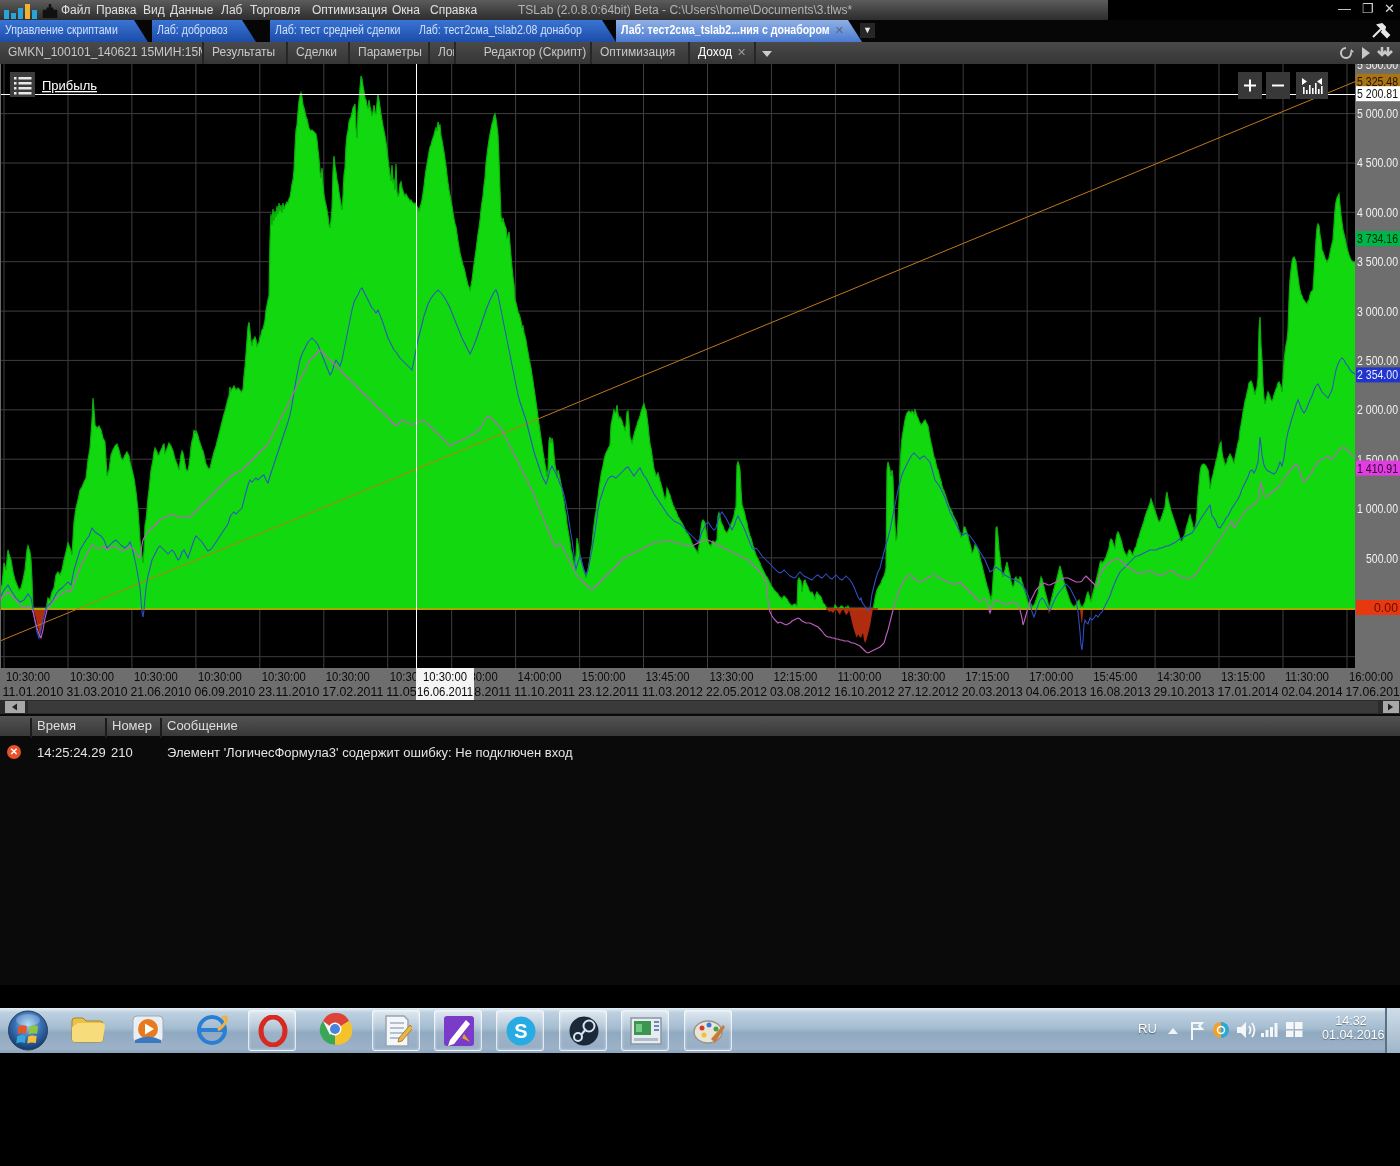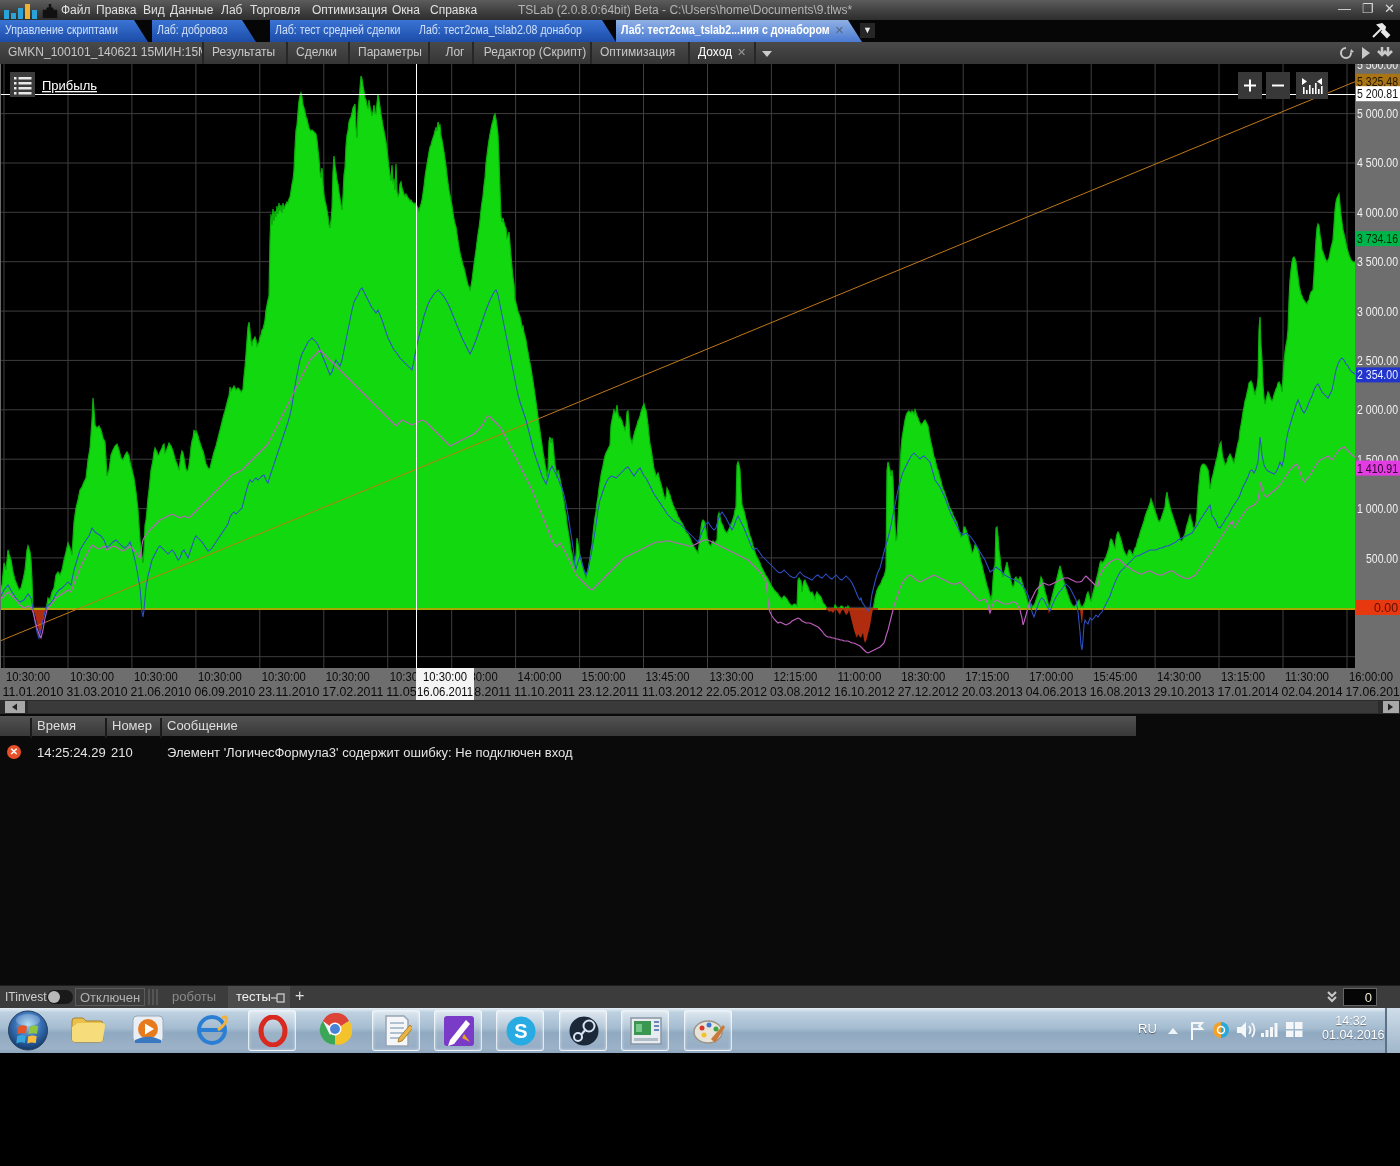--- a/index.html
+++ b/index.html
@@ -1,19 +1,19 @@
 <!DOCTYPE html>
 <html><head><meta charset="utf-8"><style>
 * { margin:0; padding:0; box-sizing:border-box; }
 html,body { width:1400px; height:1166px; background:#000; overflow:hidden;
   font-family:"Liberation Sans", sans-serif; }
 #page { position:relative; width:1400px; height:1166px; }
 .abs { position:absolute; }
 
-#titlebar { position:absolute; left:0; top:0; width:1400px; height:20px;
+#titlebar { position:absolute; left:0; top:0; width:1108px; height:20px;
   background:linear-gradient(#5c5c5c,#3a3a3a 70%,#2e2e2e); color:#e0e0e0; font-size:12px; }
 #menus span { position:absolute; top:3px; font-size:12px; }
 #wtitle { position:absolute; left:518px; top:3px; color:#b4b4b4; }
 .winbtn { position:absolute; top:1px; color:#d8d8d8; font-size:13px; }
 
 #tabs1 { position:absolute; left:0; top:20px; width:1400px; height:22px; background:#060606; }
 .t1in, .t1act { position:absolute; top:0; height:22px; font-size:12px; line-height:21px;
   padding-left:5px; color:#cfe0fa; clip-path:polygon(0 0, calc(100% - 14px) 0, 100% 100%, 0 100%);
   background:linear-gradient(#3a74d4,#1c4ca8); white-space:nowrap; overflow:hidden; }
 .t1act { background:linear-gradient(#8fb0e4,#4a7ad2); color:#fff; font-weight:bold; }
@@ -24,21 +24,21 @@
 #tabs2 { position:absolute; left:0; top:42px; width:1400px; height:22px;
   background:linear-gradient(#4a4a4a,#353535); }
 .t2 { position:absolute; top:0; height:22px; border-right:2px solid #262626; color:#c8c8c8;
   font-size:12px; line-height:21px; padding-left:8px; white-space:nowrap; overflow:hidden; }
 .t2act { color:#fff; }
 .tx2 { margin-left:5px; color:#999; font-size:11px; }
 #t2drop { position:absolute; left:762px; top:9px; width:0; height:0;
   border-left:5px solid transparent; border-right:5px solid transparent; border-top:6px solid #ccc; }
 
 #logpanel { position:absolute; left:0; top:714px; width:1400px; height:271px; background:#0a0a0a; }
-#loghdr { position:absolute; left:0; top:2px; width:1136px; height:20px;
+#loghdr { position:absolute; left:0; top:2px; width:1400px; height:20px;
   background:linear-gradient(#525252,#383838); }
 #loghdr div { position:absolute; top:2px; font-size:13px; color:#dedede; }
 .colsep { position:absolute; top:0; width:2px; height:20px; background:#1a1a1a; }
 #logrow { position:absolute; left:0; top:26px; width:1400px; height:26px; color:#e4e4e4; font-size:13px; }
 #erricon { position:absolute; left:7px; top:5px; width:14px; height:14px; border-radius:50%;
   background:#e8502a; color:#fff; font-size:10px; text-align:center; line-height:14px; font-weight:bold; }
 
 #statusbar { position:absolute; left:0; top:985px; width:1400px; height:23px; background:#3c3c3c;
   border-top:1px solid #1e1e1e; color:#c0c0c0; font-size:13px; }
 #toggle { position:absolute; left:47px; top:4px; width:26px; height:14px; background:#191919;
@@ -79,42 +79,42 @@
     <span style="left:61px">Файл</span>
         <span style="left:96px">Правка</span>
     <span style="left:143px">Вид</span>
         <span style="left:170px">Данные</span>
     <span style="left:221px">Лаб</span>
         <span style="left:250px">Торговля</span>
     <span style="left:312px">Оптимизация</span>
         <span style="left:392px">Окна</span>
     <span style="left:430px">Справка</span>
   </div>
-  <div id="wtitle">TSLab (2.0.8.0:64bit) Beta - C:\Users\home\Documents\9.tlws*</div>
+  <div id="wtitle">TSLab (2.0.8.0:64bit) Beta - C:\Users\home\Documents\3.tlws*</div>
   <span class="winbtn" style="left:1338px;">—</span>
   <span class="winbtn" style="left:1362px;">❐</span>
   <span class="winbtn" style="left:1384px;">✕</span>
 </div>
 <div id="tabs1">
   <div class="t1in" style="left:0px;width:148px;"><span style="display:inline-block;transform:scaleX(.88);transform-origin:0 0;white-space:nowrap;">Управление скриптами</span></div>
       <div class="t1in" style="left:152px;width:104px;"><span style="display:inline-block;transform:scaleX(.88);transform-origin:0 0;white-space:nowrap;">Лаб: добровоз</span></div>
       <div class="t1in" style="left:270px;width:164px;"><span style="display:inline-block;transform:scaleX(.88);transform-origin:0 0;white-space:nowrap;">Лаб: тест средней сделки</span></div>
       <div class="t1in" style="left:414px;width:202px;"><span style="display:inline-block;transform:scaleX(.88);transform-origin:0 0;white-space:nowrap;">Лаб: тест2сма_tslab2.08 донабор</span></div>
       <div class="t1act" style="left:616px;width:246px;"><span style="display:inline-block;transform:scaleX(.88);transform-origin:0 0;white-space:nowrap;">Лаб: тест2сма_tslab2...ния с донабором</span><span class="tx" style="position:absolute;right:18px;top:0;">✕</span></div>
   <div id="t1drop">▼</div>
   <svg class="abs" style="left:1370px;top:2px" width="22" height="18" viewBox="0 0 22 18">
     <path d="M3 15 L12 6 M8 3 l4 -1 3 3 -1 4 z M14 8 l5 5 -2 2 -5 -5 z" stroke="#e8e8e8" stroke-width="2" fill="#e8e8e8"></path>
   </svg>
 </div>
 <div id="tabs2">
   <div class="t2" style="left:0px;width:204px;font-size:12px;">GMKN_100101_140621 15МИН:15М</div>
       <div class="t2" style="left:204px;width:84px;">Результаты</div>
       <div class="t2" style="left:288px;width:62px;">Сделки</div>
       <div class="t2" style="left:350px;width:80px;">Параметры</div>
-      <div class="t2" style="left:430px;width:44px;text-align:center;">Лог</div>
+      <div class="t2" style="left:430px;width:26px;text-align:center;">Лог</div>
       <div class="t2" style="left:472px;width:120px;text-align:center;">Редактор (Скрипт)</div>
       <div class="t2" style="left:592px;width:98px;">Оптимизация</div>
       <div class="t2 t2act" style="left:690px;width:66px;"><span style="">Доход</span><span class="tx2">✕</span></div>
   <div id="t2drop"></div>
   <svg class="abs" style="left:1340px;top:3px" width="56" height="16" viewBox="0 0 56 16">
     <path d="M6 3 a5 5 0 1 0 5 5" stroke="#c8c8c8" stroke-width="2" fill="none"></path>
     <path d="M11 4 l3 3 -4 1 z" fill="#c8c8c8"></path>
     <path d="M22 2 l8 6 -8 6 z" fill="#c8c8c8"></path>
     <path d="M42 2 v7 M38 6 l4 4 4 -4 M48 2 v7 M44 6 l4 4 4 -4" stroke="#c8c8c8" stroke-width="2.5" fill="none"></path>
   </svg>
@@ -247,41 +247,20 @@
         <div class="colsep" style="left:105px"></div>
         <div class="colsep" style="left:160px"></div>
   </div>
   <div id="logrow">
     <div id="erricon">✕</div>
     <span class="abs" style="left:37px;top:5px">14:25:24.29</span>
     <span class="abs" style="left:111px;top:5px">210</span>
     <span class="abs" style="left:167px;top:5px">Элемент 'ЛогичесФормула3' содержит ошибку: Не подключен вход</span>
   </div>
 </div>
-<div id="statusbar">
-  <span class="abs" style="left:5px;top:4px;color:#cfcfcf;font-size:12px">ITinvest</span>
-  <div id="toggle">
-        <i></i>
-      </div>
-  <div id="offbox">Отключен</div>
-  <div class="grip" style="left:148px"></div>
-      <div class="grip" style="left:152px"></div>
-      <div class="grip" style="left:156px"></div>
-  <span class="abs" style="left:172px;top:3px;color:#8a8a8a">роботы</span>
-  <div id="teststab">тесты</div>
-  <svg class="abs" style="left:270px;top:6px" width="16" height="12">
-        <path d="M1 6 h6 M7 2 v8 M7 2 h7 v8 h-7" stroke="#bbb" stroke-width="1.5" fill="none"></path>
-      </svg>
-  <span class="abs" style="left:295px;top:1px;color:#e0e0e0;font-size:16px">+</span>
-  <svg class="abs" style="left:1326px;top:5px" width="12" height="13">
-        <path d="M2 1 l4 4 4 -4 M2 6 l4 4 4 -4" stroke="#c8c8c8" stroke-width="2" fill="none"></path>
-      </svg>
-  <div class="abs" style="left:1343px;top:2px;width:34px;height:18px;background:#050505;color:#f0ead0;
-    font-size:13px;text-align:right;padding-right:4px;line-height:17px;border:1px solid #666">0</div>
-</div>
 <div id="taskbar">
 <svg class="abs" style="left:6px;top:1px" width="44" height="43" viewBox="0 0 44 43">
 <defs>
           <radialGradient id="orb" cx="50%" cy="35%" r="65%">
 <stop offset="0%" stop-color="#9ed4f2"></stop>
             <stop offset="50%" stop-color="#3a72b8"></stop>
             <stop offset="100%" stop-color="#123a6a"></stop>
 </radialGradient>
         </defs>
 <circle cx="22" cy="21.5" r="19.5" fill="url(#orb)" stroke="#28425e" stroke-width="1"></circle>

